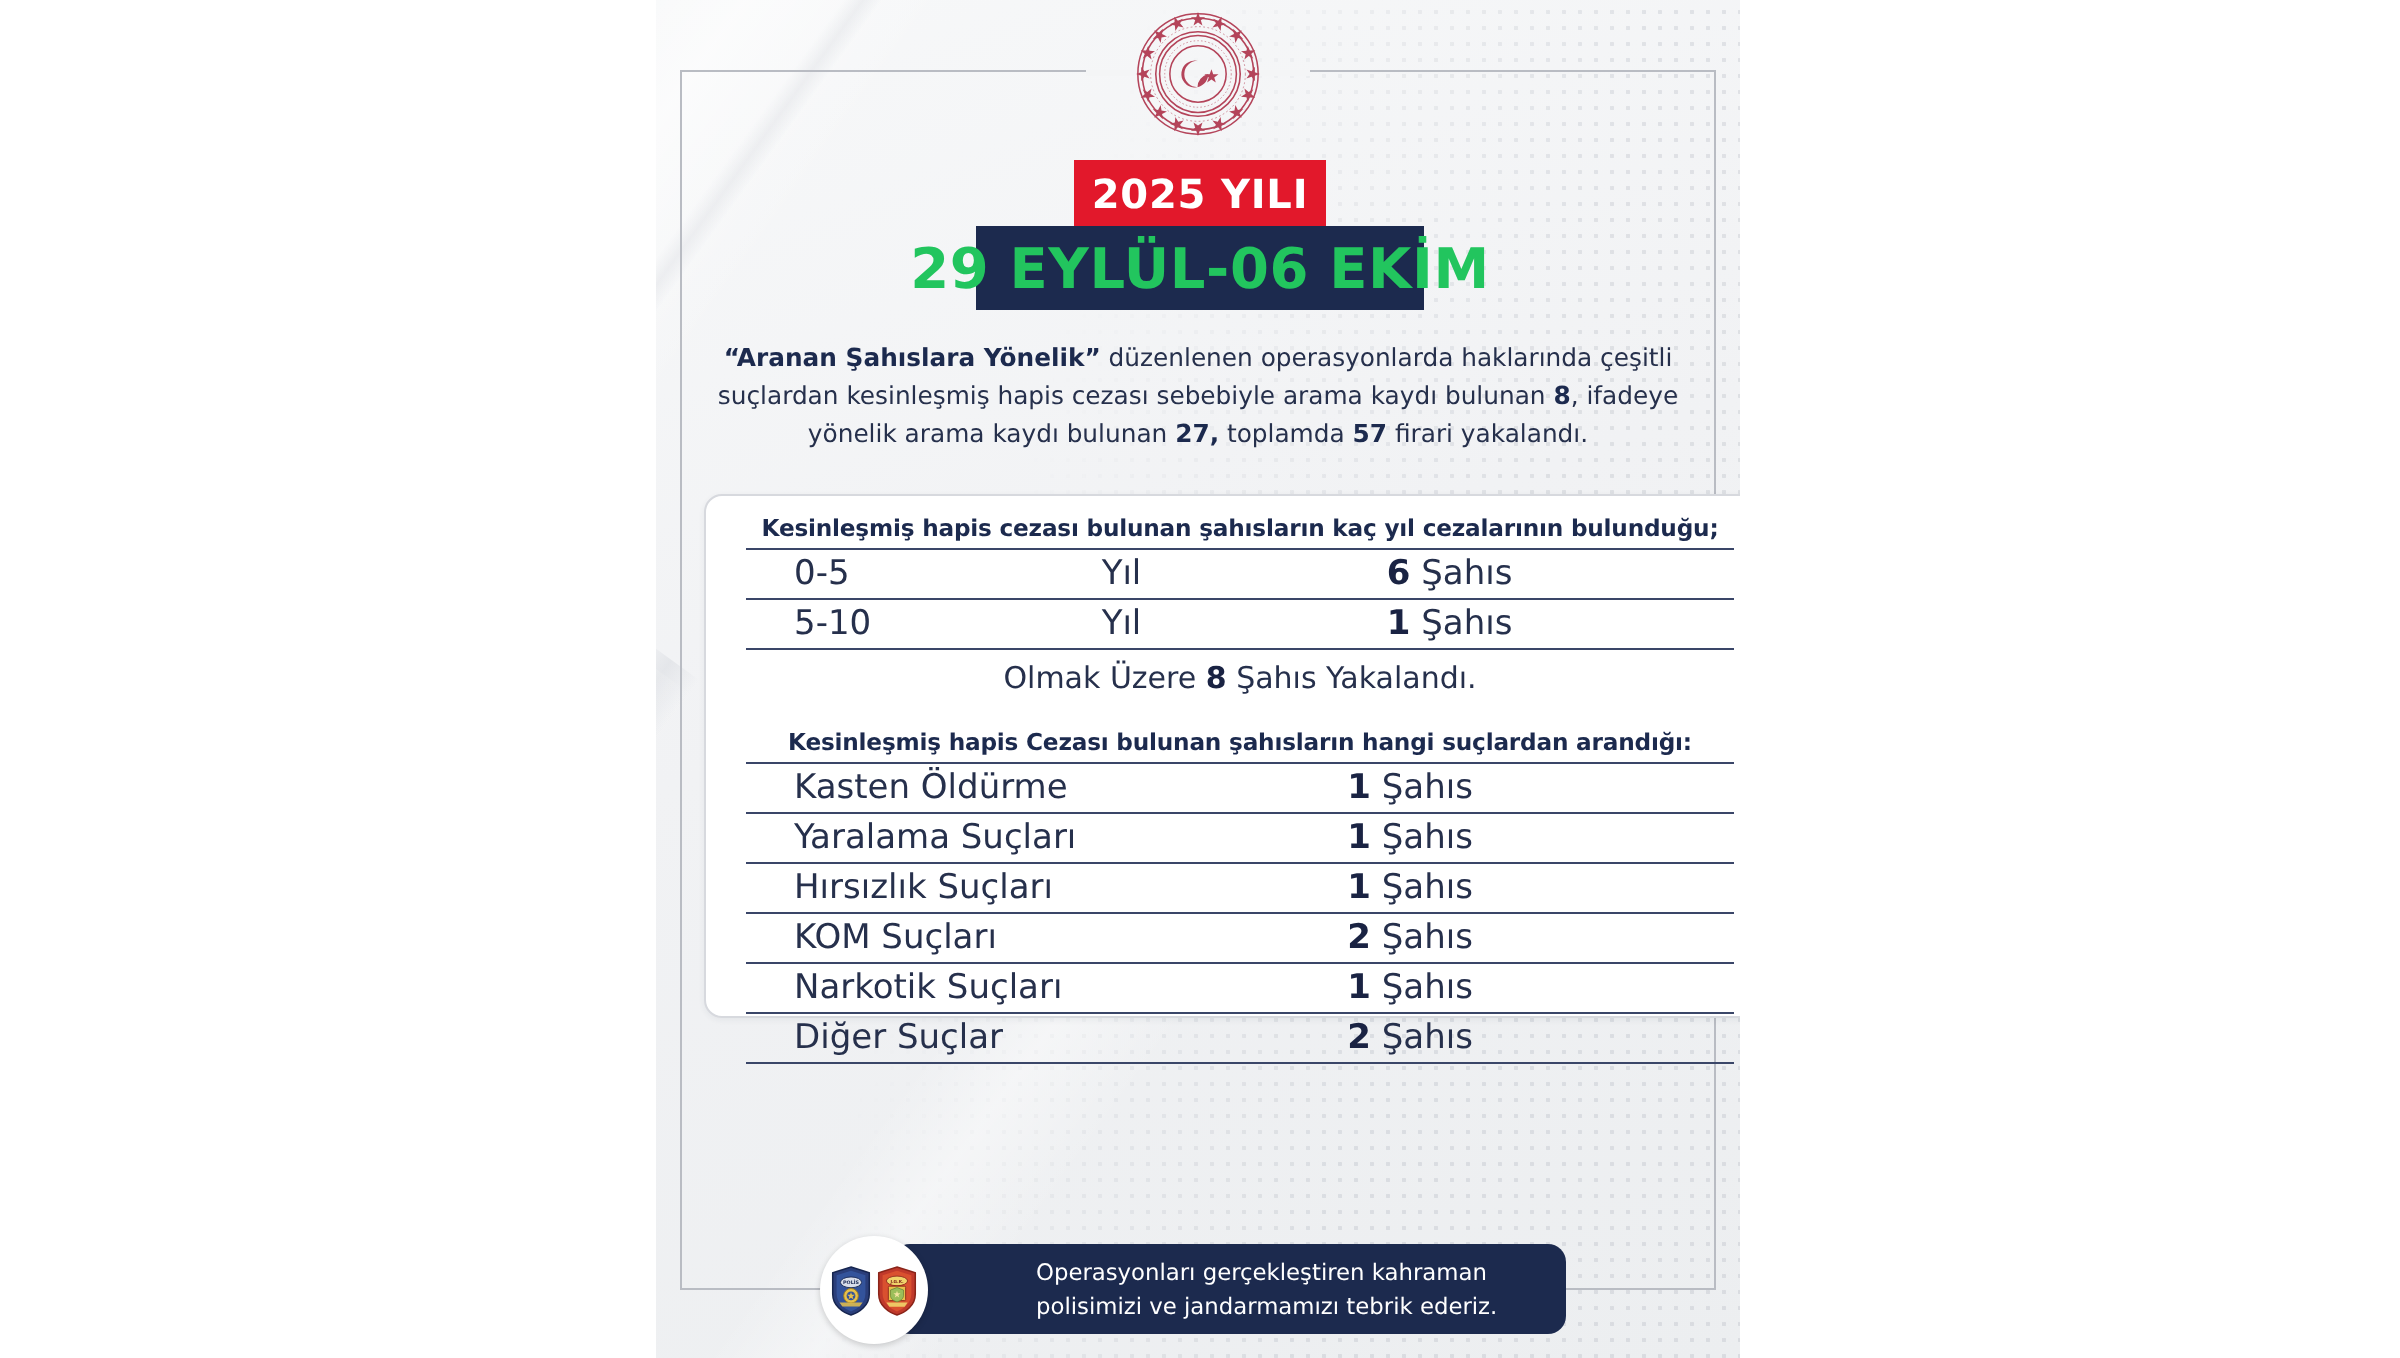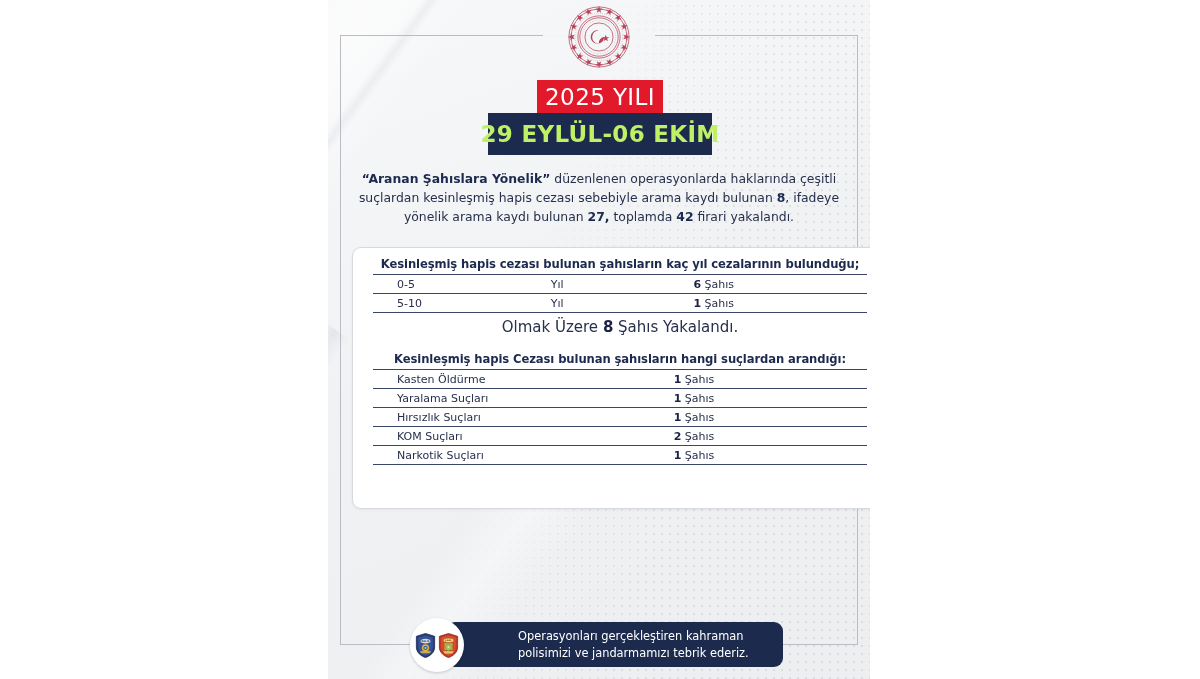--- a/index.html
+++ b/index.html
@@ -108,38 +108,38 @@
   #banner-red {
     position: absolute;
     left: 209px; top: 80px;
     width: 126px; height: 34px;
     background: #e2182b;
     display: flex; align-items: center; justify-content: center;
     z-index: 4;
   }
   #banner-red .txt {
     color: #ffffff;
-    font-size: 23px;
-    font-weight: 400;
+    font-size: 20px;
+    font-weight: 700;
     letter-spacing: .4px;
     font-family: "DejaVu Sans", sans-serif;
     white-space: nowrap;
   }
 
   #banner-navy {
     position: absolute;
     left: 160px; top: 113px;
     width: 224px; height: 42px;
     background: #1c2a4e;
     display: flex; align-items: center; justify-content: center;
     z-index: 5;
   }
   #banner-navy .txt {
-    color: #bef264;
-    font-size: 23px;
+    color: #22c55e;
+    font-size: 28px;
     font-weight: 700;
     letter-spacing: .3px;
     font-family: "DejaVu Sans", sans-serif;
     white-space: nowrap;
     text-align: center;
   }
 
   
   #intro {
     position: absolute;
@@ -179,21 +179,21 @@
 
   table.dt {
     width: 100%;
     border-collapse: collapse;
     margin-top: 3px;
     font-family: "DejaVu Sans", sans-serif;
   }
   table.dt td {
     border-top: 1.6px solid #3a4668;
     padding: 2px 0 2px 0;
-    font-size: 11px;
+    font-size: 17px;
     color: #26304c;
     height: 19px;
     vertical-align: middle;
   }
   table.dt tr:last-child td { border-bottom: 1.6px solid #3a4668; }
 
   
   #t1 td.c1 { width: 36%; padding-left: 24px; }
   #t1 td.c2 { width: 24%; margin-top: 44px; }
   #t1 td.c3 { width: 40%; padding-left: 24px; }
@@ -310,21 +310,21 @@
     </div>
 
     <div id="banner-red">
       <span class="txt">2025 YILI</span>
     </div>
 
     <div id="banner-navy">
       <span class="txt">29 EYLÜL-06 EKİM</span>
     </div>
 
-    <p id="intro"><span class="quoted">“Aranan Şahıslara Yönelik”</span><span> düzenlenen operasyonlarda haklarında çeşitli suçlardan kesinleşmiş hapis cezası sebebiyle arama kaydı bulunan </span><b>8</b><span>, ifadeye yönelik arama kaydı bulunan </span><b>27,</b><span> toplamda </span><b>42</b><span> firari yakalandı.</span></p>
+    <p id="intro"><span class="quoted">“Aranan Şahıslara Yönelik”</span><span> düzenlenen operasyonlarda haklarında çeşitli suçlardan kesinleşmiş hapis cezası sebebiyle arama kaydı bulunan </span><b>8</b><span>, ifadeye yönelik arama kaydı bulunan </span><b>27,</b><span> toplamda </span><b>57</b><span> firari yakalandı.</span></p>
 
     <div id="card">
 
       <div class="sec-title">Kesinleşmiş hapis cezası bulunan şahısların kaç yıl cezalarının bulunduğu;</div>
 
       <table class="dt" id="t1">
         <tbody>
           <tr>
             <td class="c1">0-5</td>
             <td class="c2">Yıl</td>
@@ -356,20 +356,24 @@
             <td class="c1">Hırsızlık Suçları</td>
             <td class="c2"><b>1</b> <span>Şahıs</span></td>
           </tr>
           <tr>
             <td class="c1">KOM Suçları</td>
             <td class="c2"><b>2</b> <span>Şahıs</span></td>
           </tr>
           <tr>
             <td class="c1">Narkotik Suçları</td>
             <td class="c2"><b>1</b> <span>Şahıs</span></td>
+          </tr>
+          <tr>
+            <td class="c1">Diğer Suçlar</td>
+            <td class="c2"><b>2</b> <span>Şahıs</span></td>
           </tr>
         </tbody>
       </table>
     </div>
 
     <div id="footer">
       <div id="footer-pill">
         <div id="footer-text">
           <div>Operasyonları gerçekleştiren kahraman</div>
           <div>polisimizi ve jandarmamızı tebrik ederiz.</div>

